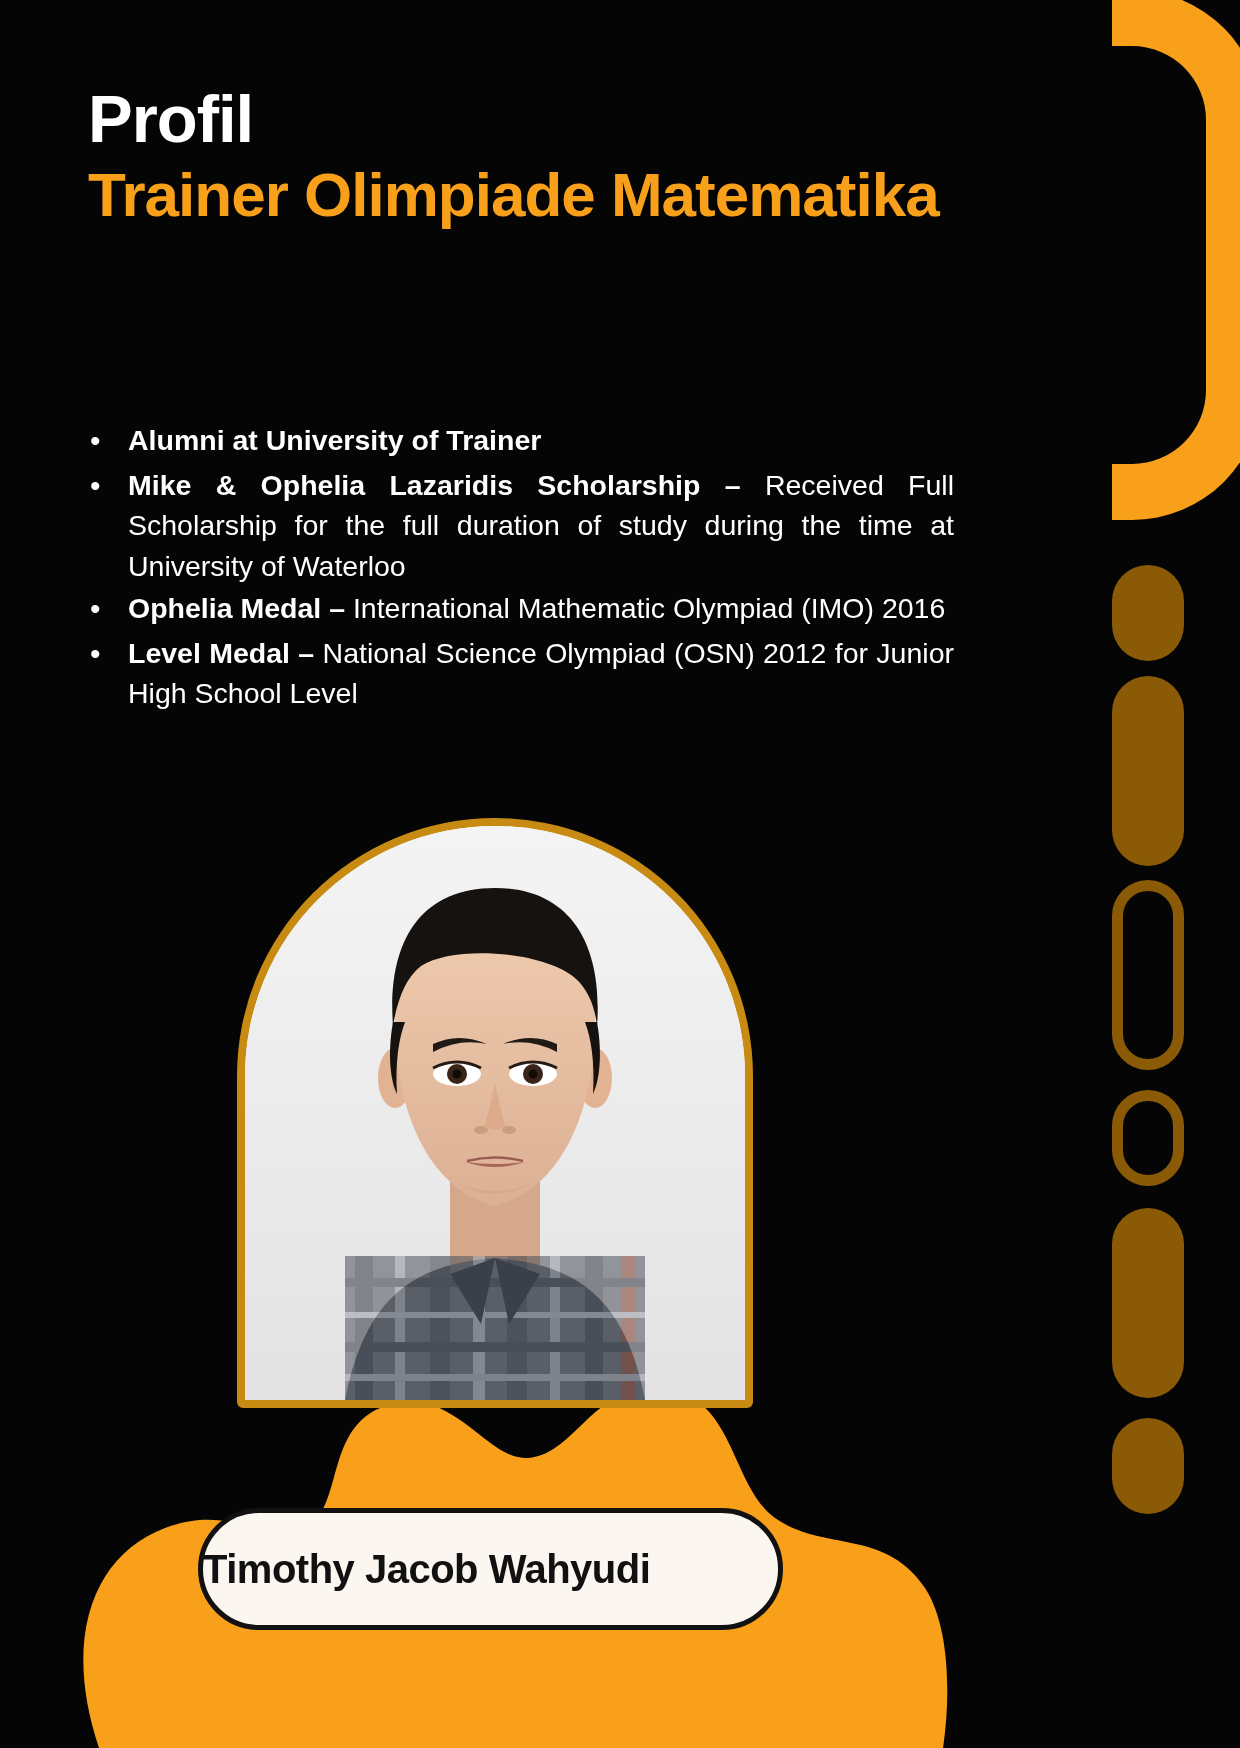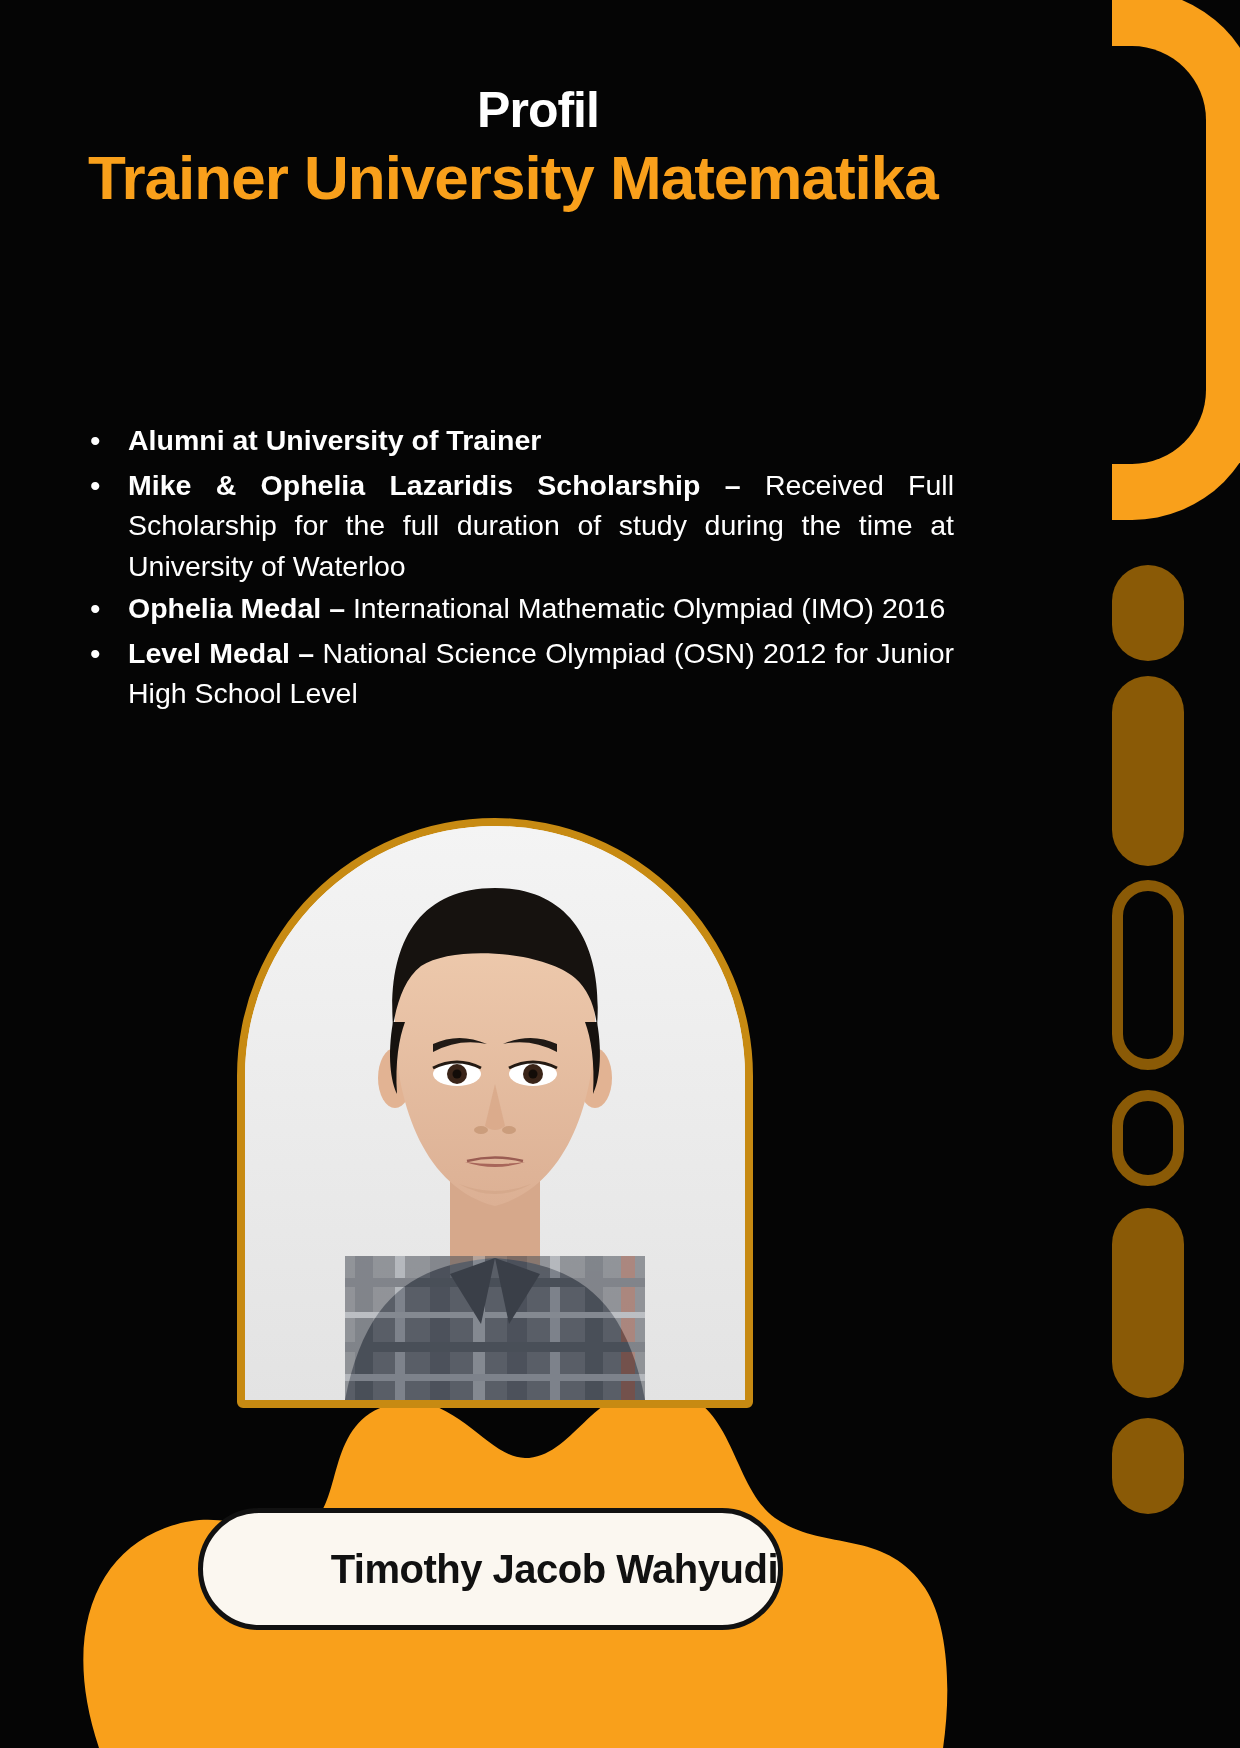--- a/index.html
+++ b/index.html
@@ -45,26 +45,25 @@
     border-radius: 60px;
   }
   .pill.outline {
     background: transparent;
     border: 11px solid #8a5a06;
   }
 
   
   .header { position: absolute; left: 88px; top: 84px; width: 900px; }
   .title-main {
-    font-size: 50px;
+    font-size: 67px;
     font-weight: 700;
     color: #FFFFFF;
     letter-spacing: -1px;
     line-height: 1.05;
-    text-align: center;
   }
   .title-sub {
     margin-top: 8px;
     font-size: 62px;
     font-weight: 700;
     color: #F9A01B;
     letter-spacing: -1px;
     line-height: 1.08;
   }
 
@@ -116,21 +115,21 @@
   
   .nameplate {
     position: absolute;
     left: 198px; bottom: 118px;
     width: 585px; height: 122px;
     background: #FBF7F0;
     border: 5px solid #111111;
     border-radius: 62px;
     display: flex;
     align-items: center;
-    justify-content: flex-end;
+    justify-content: flex-start;
   }
   .nameplate span {
     font-size: 40px;
     font-weight: 700;
     color: #111111;
     letter-spacing: -0.5px;
   }
 </style>
 </head>
 <body>
@@ -142,21 +141,21 @@
     <div class="pill" style="left:12px; top:565px; width:72px; height:96px;"></div>
     <div class="pill" style="left:12px; top:676px; width:72px; height:190px;"></div>
     <div class="pill outline" style="left:12px; top:880px; width:72px; height:190px;"></div>
     <div class="pill outline" style="left:12px; top:1090px; width:72px; height:96px;"></div>
     <div class="pill" style="left:12px; top:1208px; width:72px; height:190px;"></div>
     <div class="pill" style="left:12px; top:1418px; width:72px; height:96px;"></div>
   </div>
 
   <div class="header">
     <div class="title-main">Profil</div>
-    <div class="title-sub">Trainer University Matematika</div>
+    <div class="title-sub">Trainer Olimpiade Matematika</div>
   </div>
 
   <div class="bullets">
     <div class="bullet-item">
       <div class="bullet-dot">•</div>
       <div class="bullet-text"><b>Alumni at University of Trainer</b><span></span></div>
     </div>
     <div class="bullet-item">
       <div class="bullet-dot">•</div>
       <div class="bullet-text"><b>Mike &amp; Ophelia Lazaridis Scholarship – </b><span>Received Full Scholarship for the full duration of study during the time at University of Waterloo</span></div>

